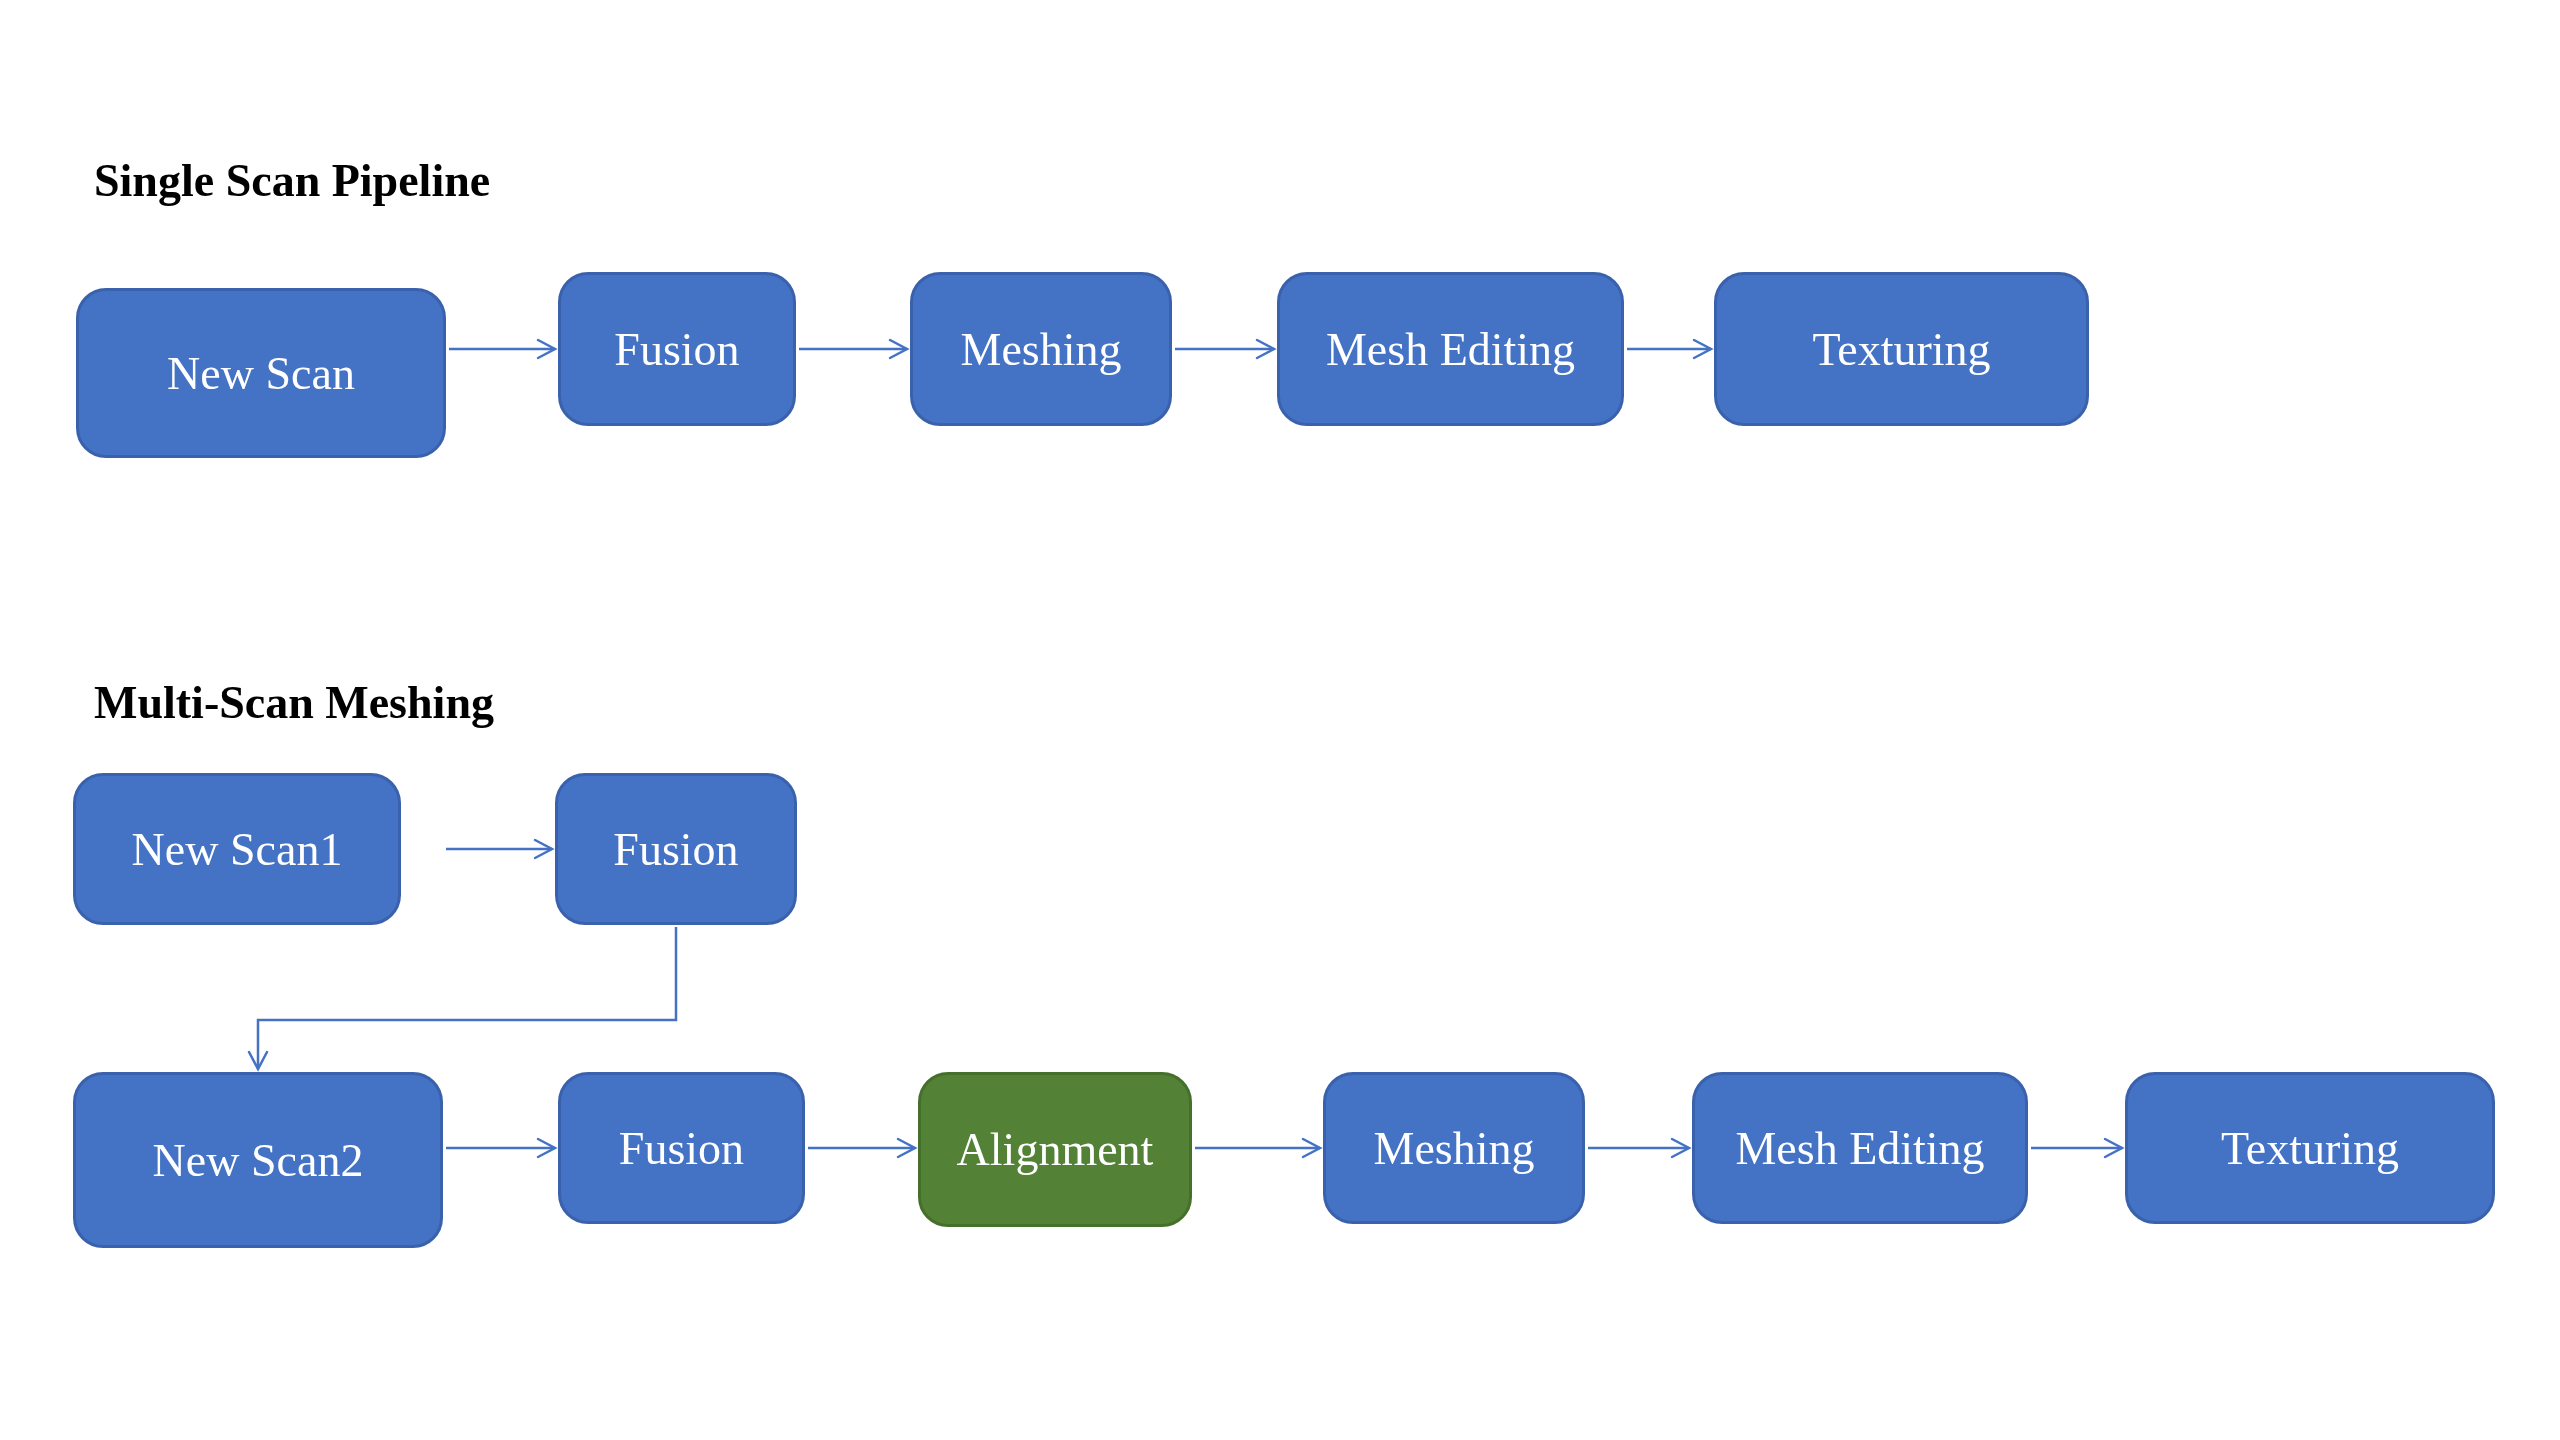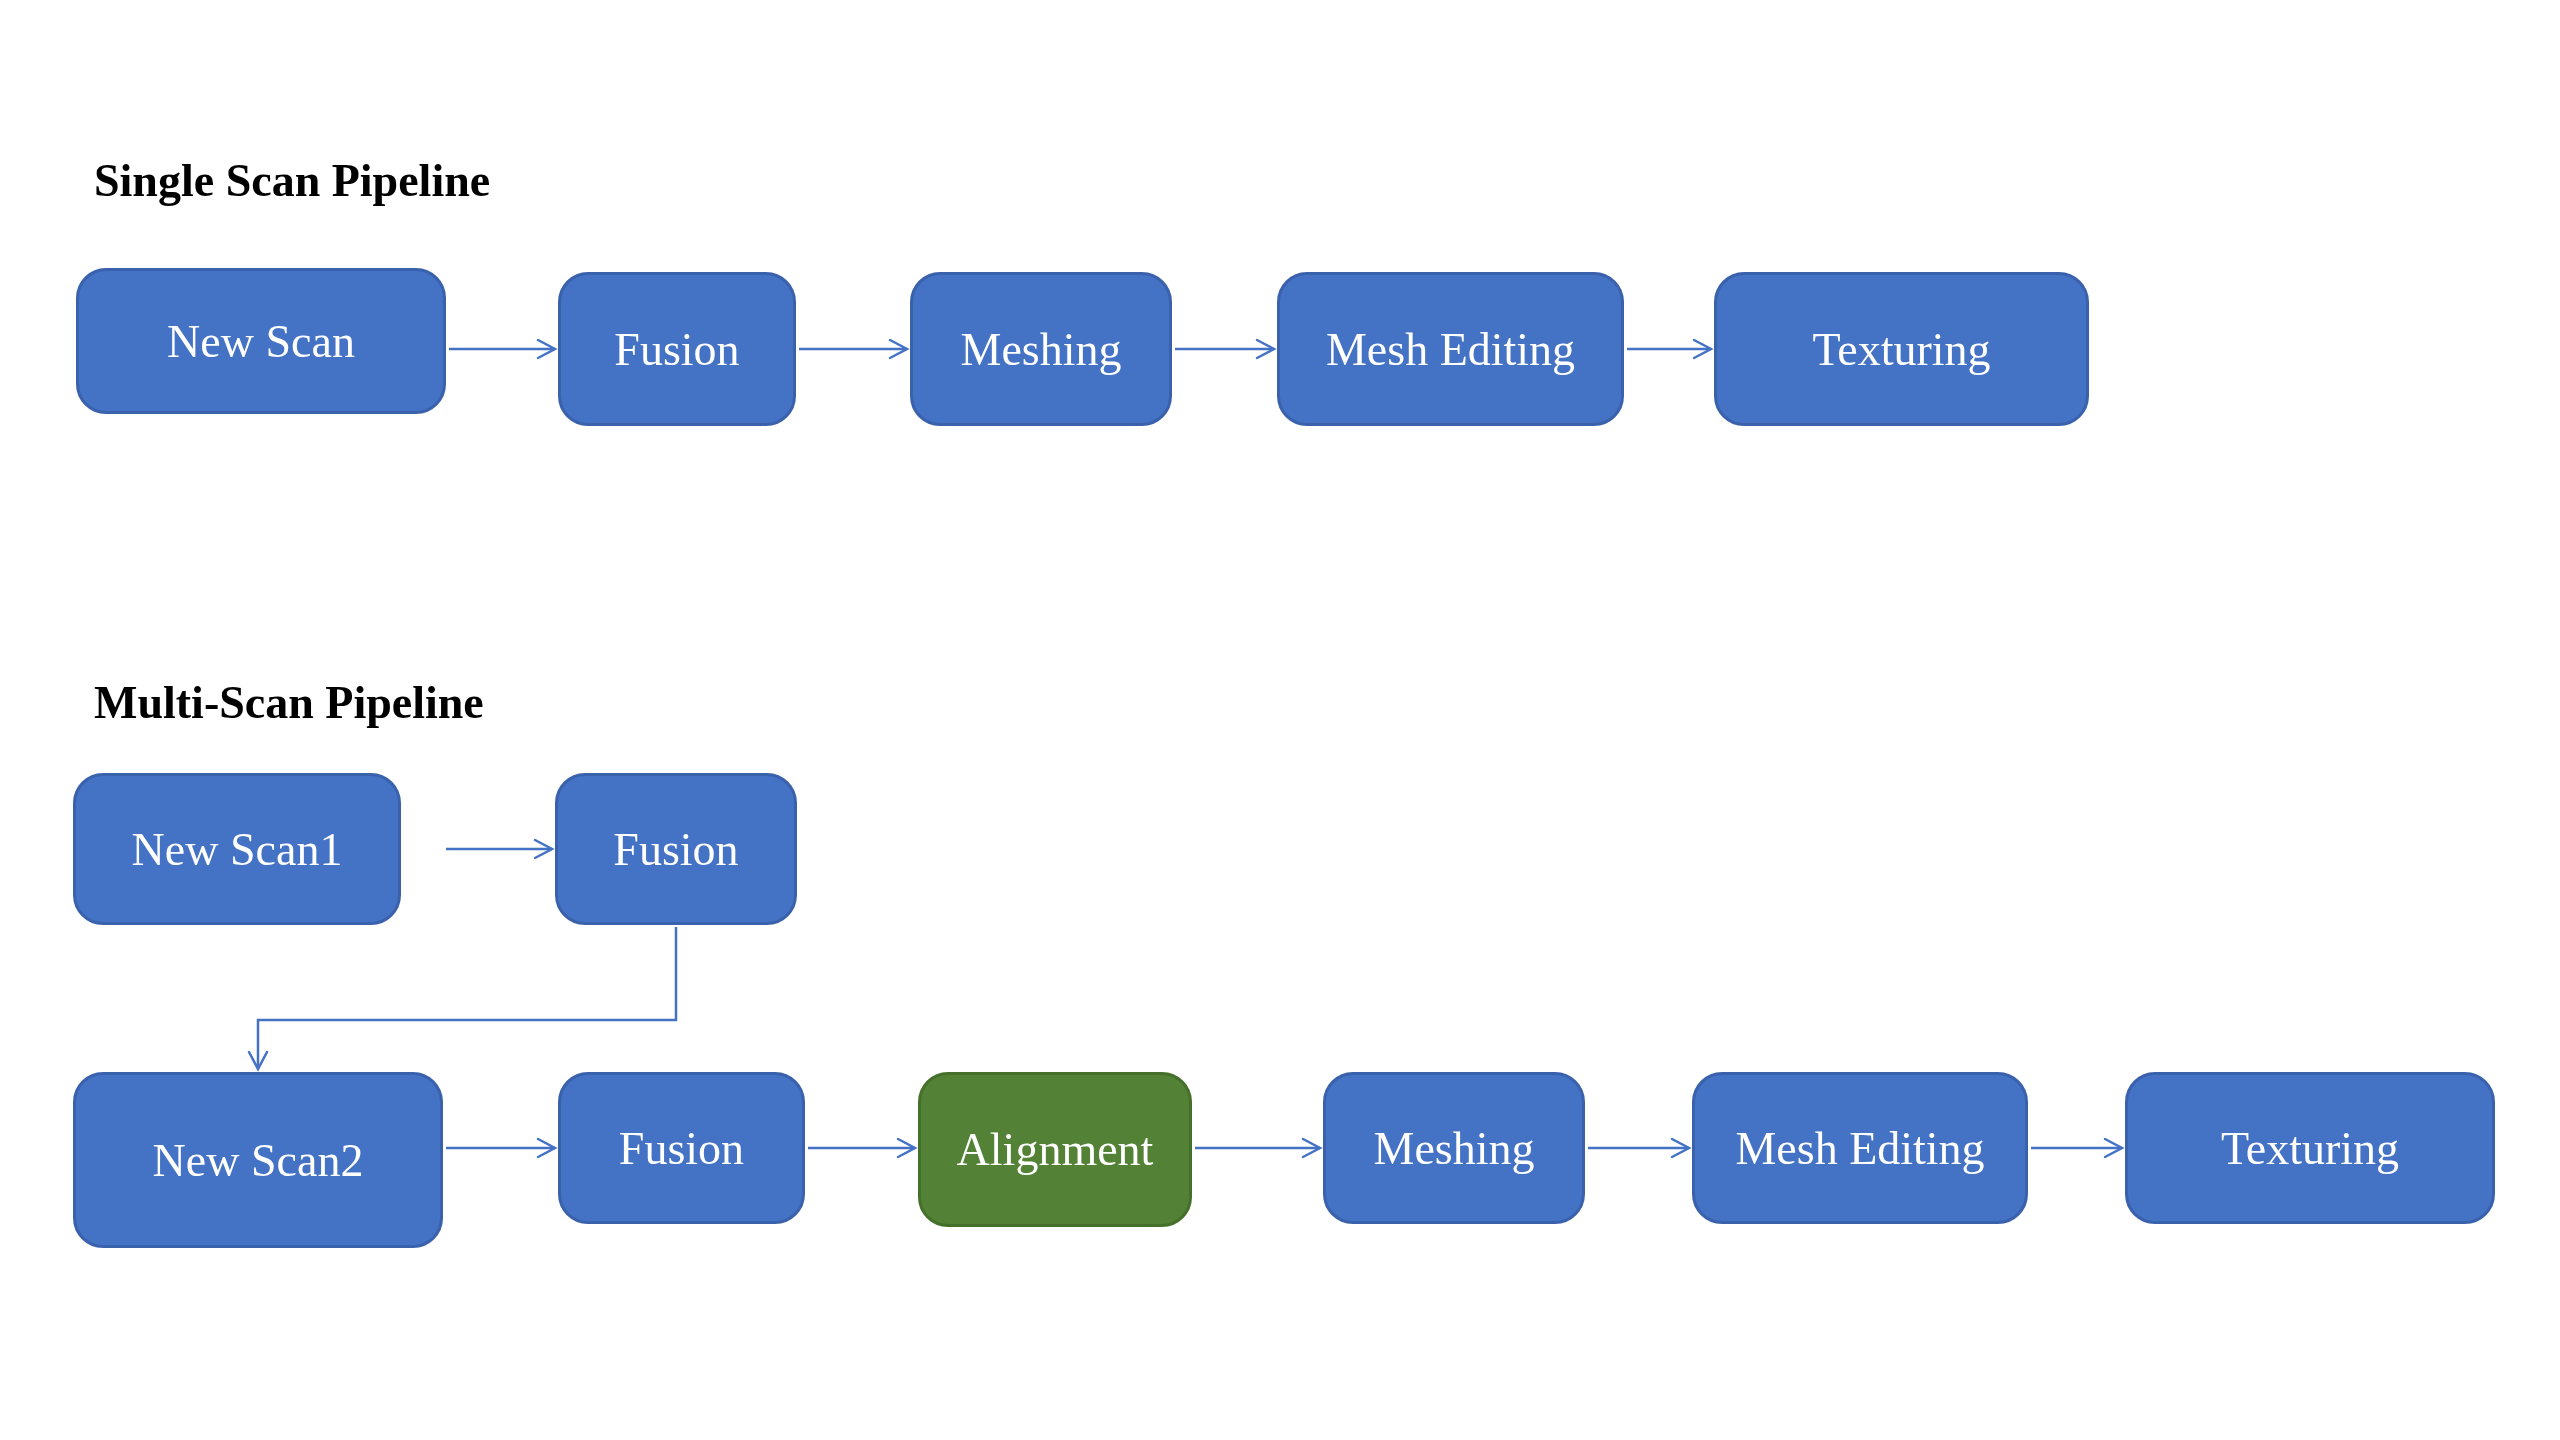--- a/index.html
+++ b/index.html
@@ -71,23 +71,23 @@
 
     <line x1="446" y1="1148" x2="555" y2="1148" marker-end="url(#chev)"></line>
     <line x1="808" y1="1148" x2="915" y2="1148" marker-end="url(#chev)"></line>
     <line x1="1195" y1="1148" x2="1320" y2="1148" marker-end="url(#chev)"></line>
     <line x1="1588" y1="1148" x2="1689" y2="1148" marker-end="url(#chev)"></line>
     <line x1="2031" y1="1148" x2="2122" y2="1148" marker-end="url(#chev)"></line>
   </svg>
 
   <div class="title" style="left:94px;top:156px">Single Scan Pipeline</div>
 
-  <div class="title" style="left:94px;top:678px">Multi-Scan Pipeline</div>
+  <div class="title" style="left:94px;top:678px">Multi-Scan Meshing</div>
 
-  <div class="node blue" style="left:76px;top:268px;width:370px;height:146px">New Scan</div>
+  <div class="node blue" style="left:76px;top:288px;width:370px;height:170px">New Scan</div>
   <div class="node blue" style="left:558px;top:272px;width:238px;height:154px">Fusion</div>
   <div class="node blue" style="left:910px;top:272px;width:262px;height:154px">Meshing</div>
   <div class="node blue" style="left:1277px;top:272px;width:347px;height:154px">Mesh Editing</div>
   <div class="node blue" style="left:1714px;top:272px;width:375px;height:154px">Texturing</div>
 
   <div class="node blue" style="left:73px;top:773px;width:328px;height:152px">New Scan1</div>
   <div class="node blue" style="left:555px;top:773px;width:242px;height:152px">Fusion</div>
 
   <div class="node blue" style="left:73px;top:1072px;width:370px;height:176px">New Scan2</div>
   <div class="node blue" style="left:558px;top:1072px;width:247px;height:152px">Fusion</div>

